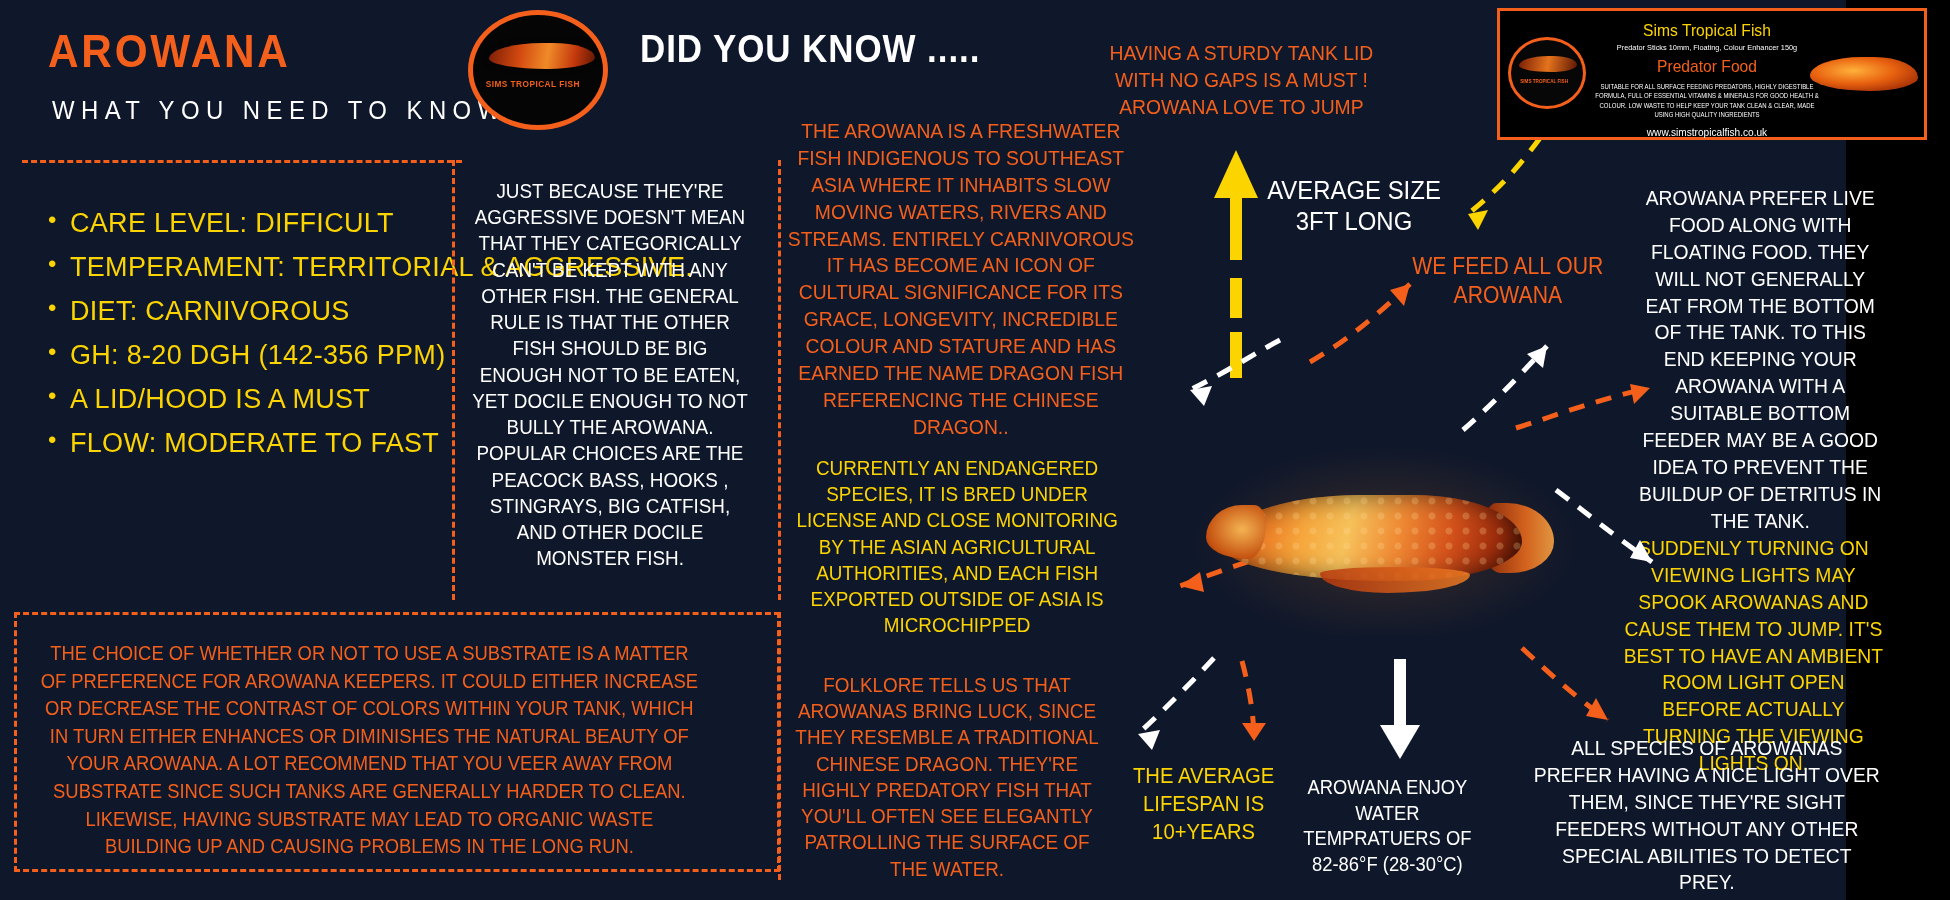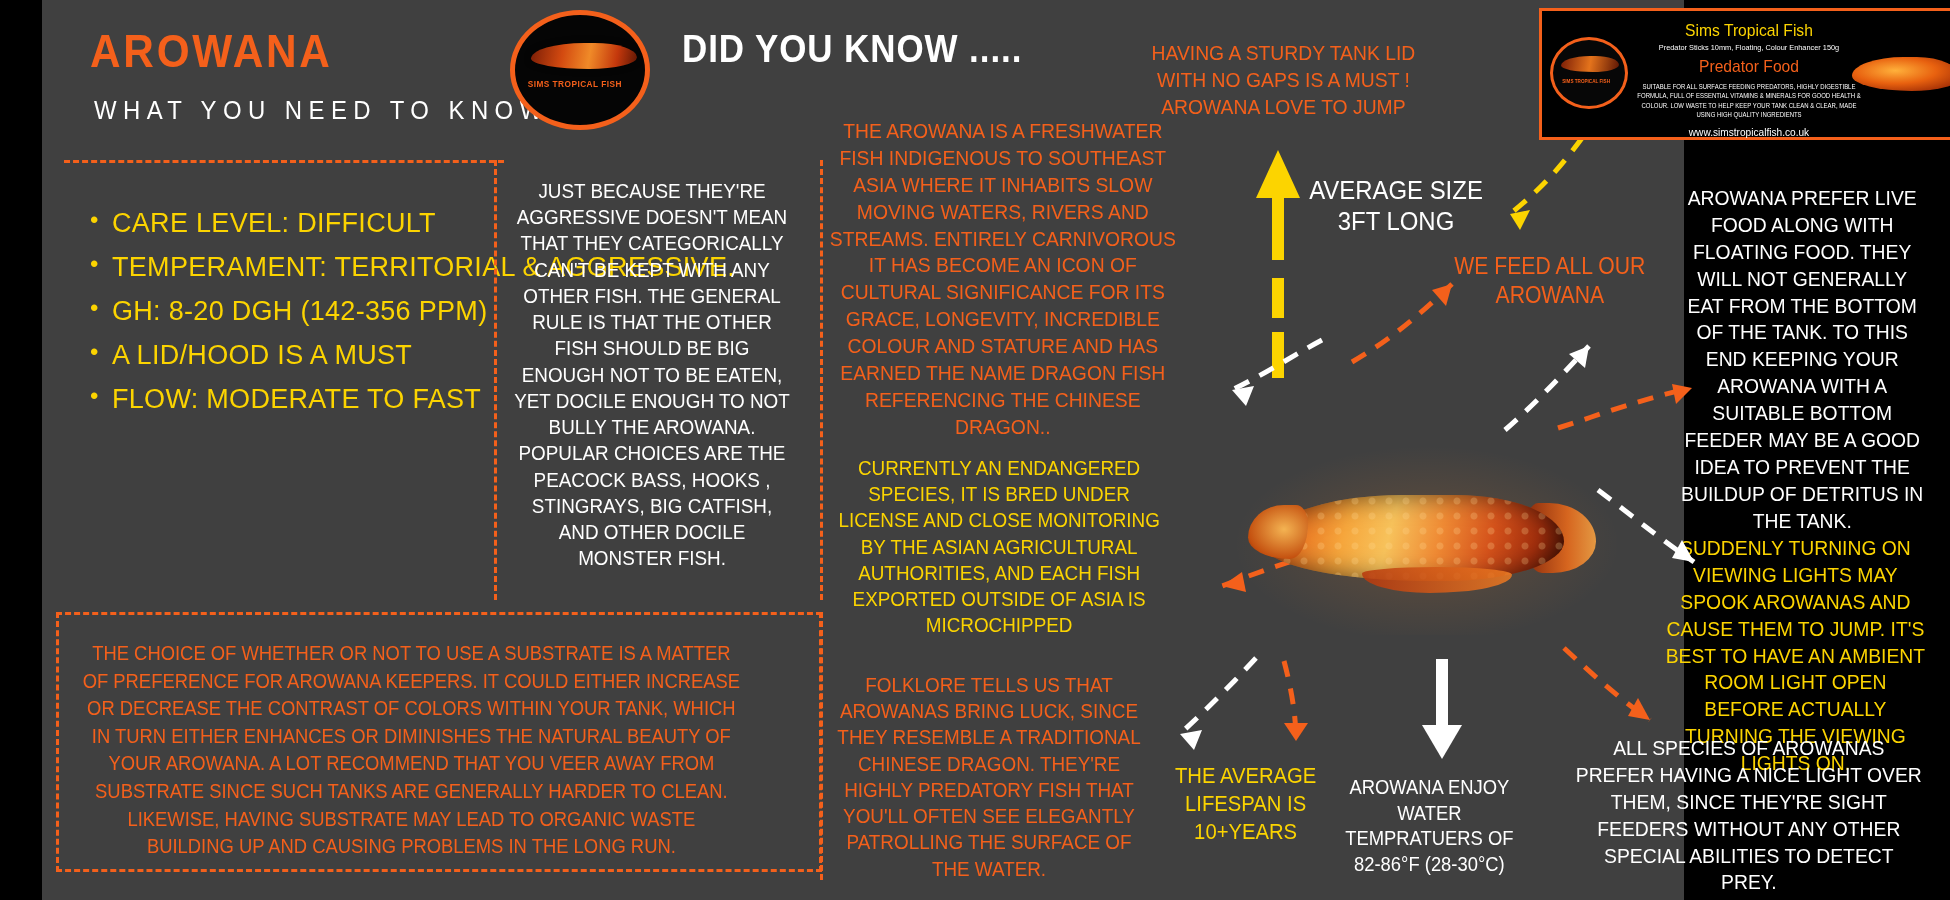--- a/index.html
+++ b/index.html
@@ -4,23 +4,22 @@
 <style>
   * { box-sizing: border-box; margin: 0; padding: 0; }
   html, body {
     width: 1950px; height: 900px;
     background: #000;
     font-family: "Liberation Sans", sans-serif;
     overflow: hidden;
   }
   .page {
     position: relative;
-    width: 1642px; height: 900px;
-    background: #404040;
-    margin-left: 42px;
+    width: 1846px; height: 900px;
+    background: #0f172a;
   }
   
   .cond {
     font-family: "Liberation Sans Narrow", "Liberation Sans", sans-serif;
     transform: scaleX(0.92);
     transform-origin: left center;
   }
   .orange { color: #f4601b; }
   .yellow { color: #fcd400; }
   .white  { color: #ffffff; }
@@ -205,20 +204,21 @@
     <div class="logotext cond">SIMS TROPICAL FISH</div>
   </div>
 
   <div id="didyouknow" class="cond">Did you know .....</div>
 
   <div class="dashed dashed-top" style="left:22px; top:160px; width:440px; height:0;"></div>
 
   <ul id="care-list">
     <li>Care Level: Difficult</li>
     <li>Temperament: Territorial &amp; aggressive.</li>
+    <li>Diet: Carnivorous</li>
     <li>GH: 8-20 dGH (142-356 ppm)</li>
     <li>A lid/hood is a must</li>
     <li>Flow: Moderate to fast</li>
   </ul>
 
   <div class="dashed" style="left:452px; top:160px; width:0; height:440px; border-width:0 0 0 3px;"></div>
 
   <div class="para cond white" id="panel-aggression" style="left:472px; top:178px; width:300px; font-size:20.5px;">Just because they're aggressive doesn't mean that they categorically can't be kept with any other fish. The general rule is that the other fish should be big enough not to be eaten, yet docile enough to not bully the arowana. Popular choices are the peacock bass,  hooks , stingrays, big catfish, and other docile monster fish.</div>
 
   <div class="dashed" style="left:778px; top:160px; width:0; height:440px; border-width:0 0 0 3px;"></div>

